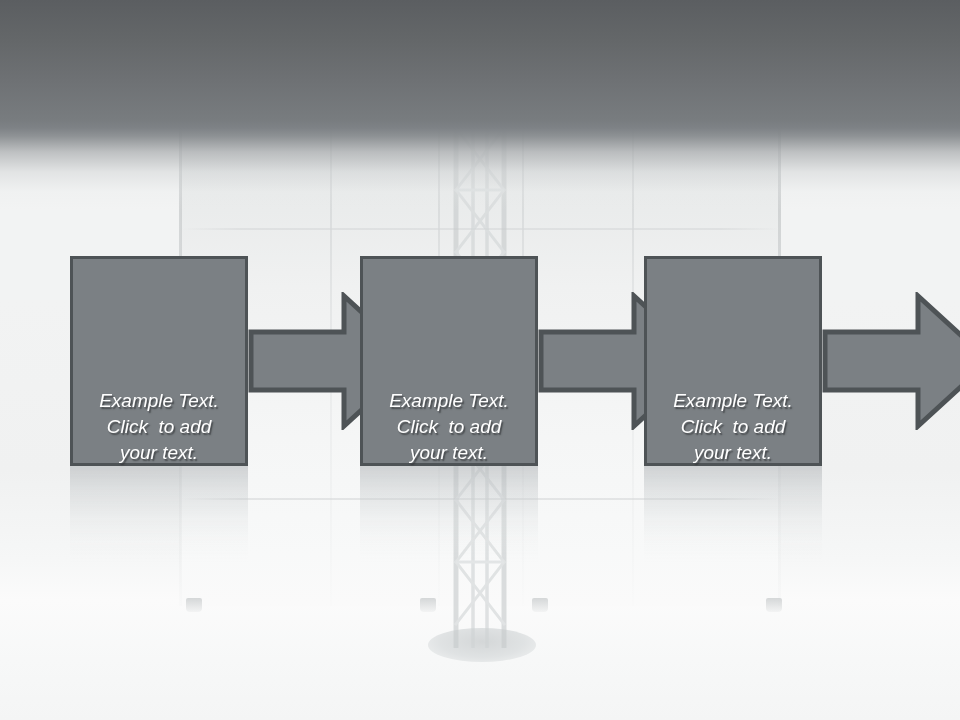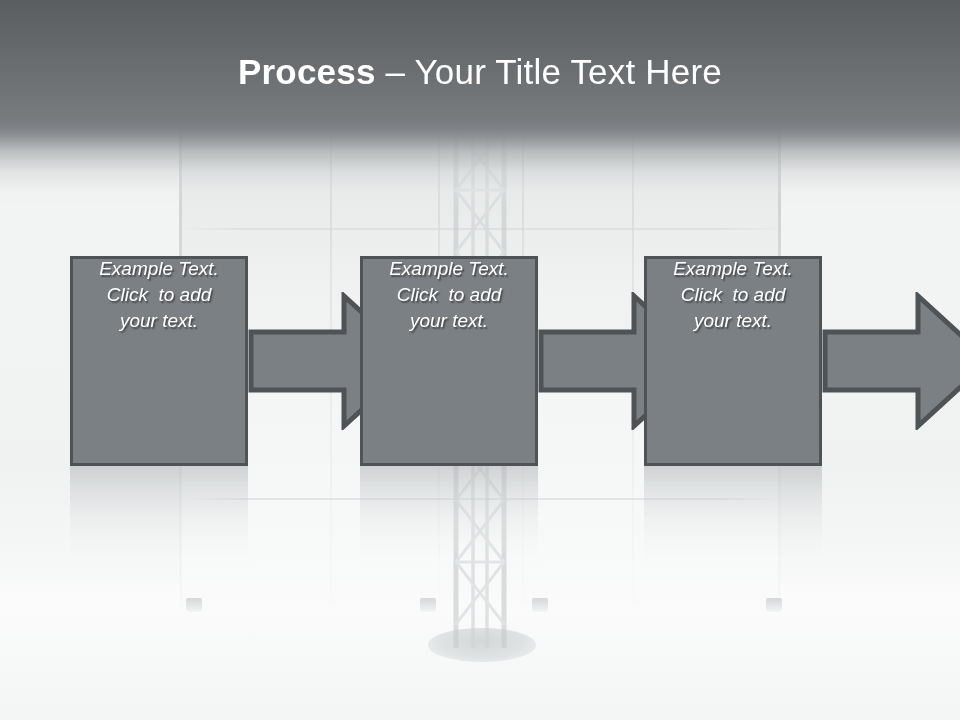--- a/index.html
+++ b/index.html
@@ -193,21 +193,21 @@
 
   .step-text {
     position: absolute;
     left: 0;
     top: 0;
     width: 178px;
     height: 210px;
     display: flex;
     flex-direction: column;
     align-items: center;
-    justify-content: flex-start;
+    justify-content: flex-end;
     color: #ffffff;
     font-style: italic;
     font-size: 19px;
     line-height: 26px;
     text-align: center;
     text-shadow: 1.5px 1.5px 1.5px rgba(40,42,44,0.65);
     white-space: pre;
   }
   .step-text .line { display: block; }
 
@@ -286,23 +286,20 @@
         <line x1="16" y1="62" x2="64" y2="62"></line>
         <line x1="16" y1="186" x2="64" y2="186"></line>
         <line x1="16" y1="310" x2="64" y2="310"></line>
         <line x1="16" y1="434" x2="64" y2="434"></line>
       </g>
     </svg>
 
     <div class="bg-header"></div>
   </div>
 
-  <div class="slide-title">
-    <span class="t-bold">Process</span><span class="t-rest"> – Your Title Text Here</span>
-  </div>
 
   <div class="step-reflection" style="left:70px;"></div>
   <div class="step" style="left:70px; width:348px;">
     <div class="step-arrow" style="left:178px; width:170px;">
       <svg width="170" height="138" viewBox="0 0 170 138">
         <polygon points="3,40 96,40 96,4 167,69 96,134 96,98 3,98" fill="#7b8084" stroke="#4e5356" stroke-width="5" stroke-linejoin="miter"></polygon>
       </svg>
     </div>
     <div class="step-box"></div>
     <div class="step-text">

